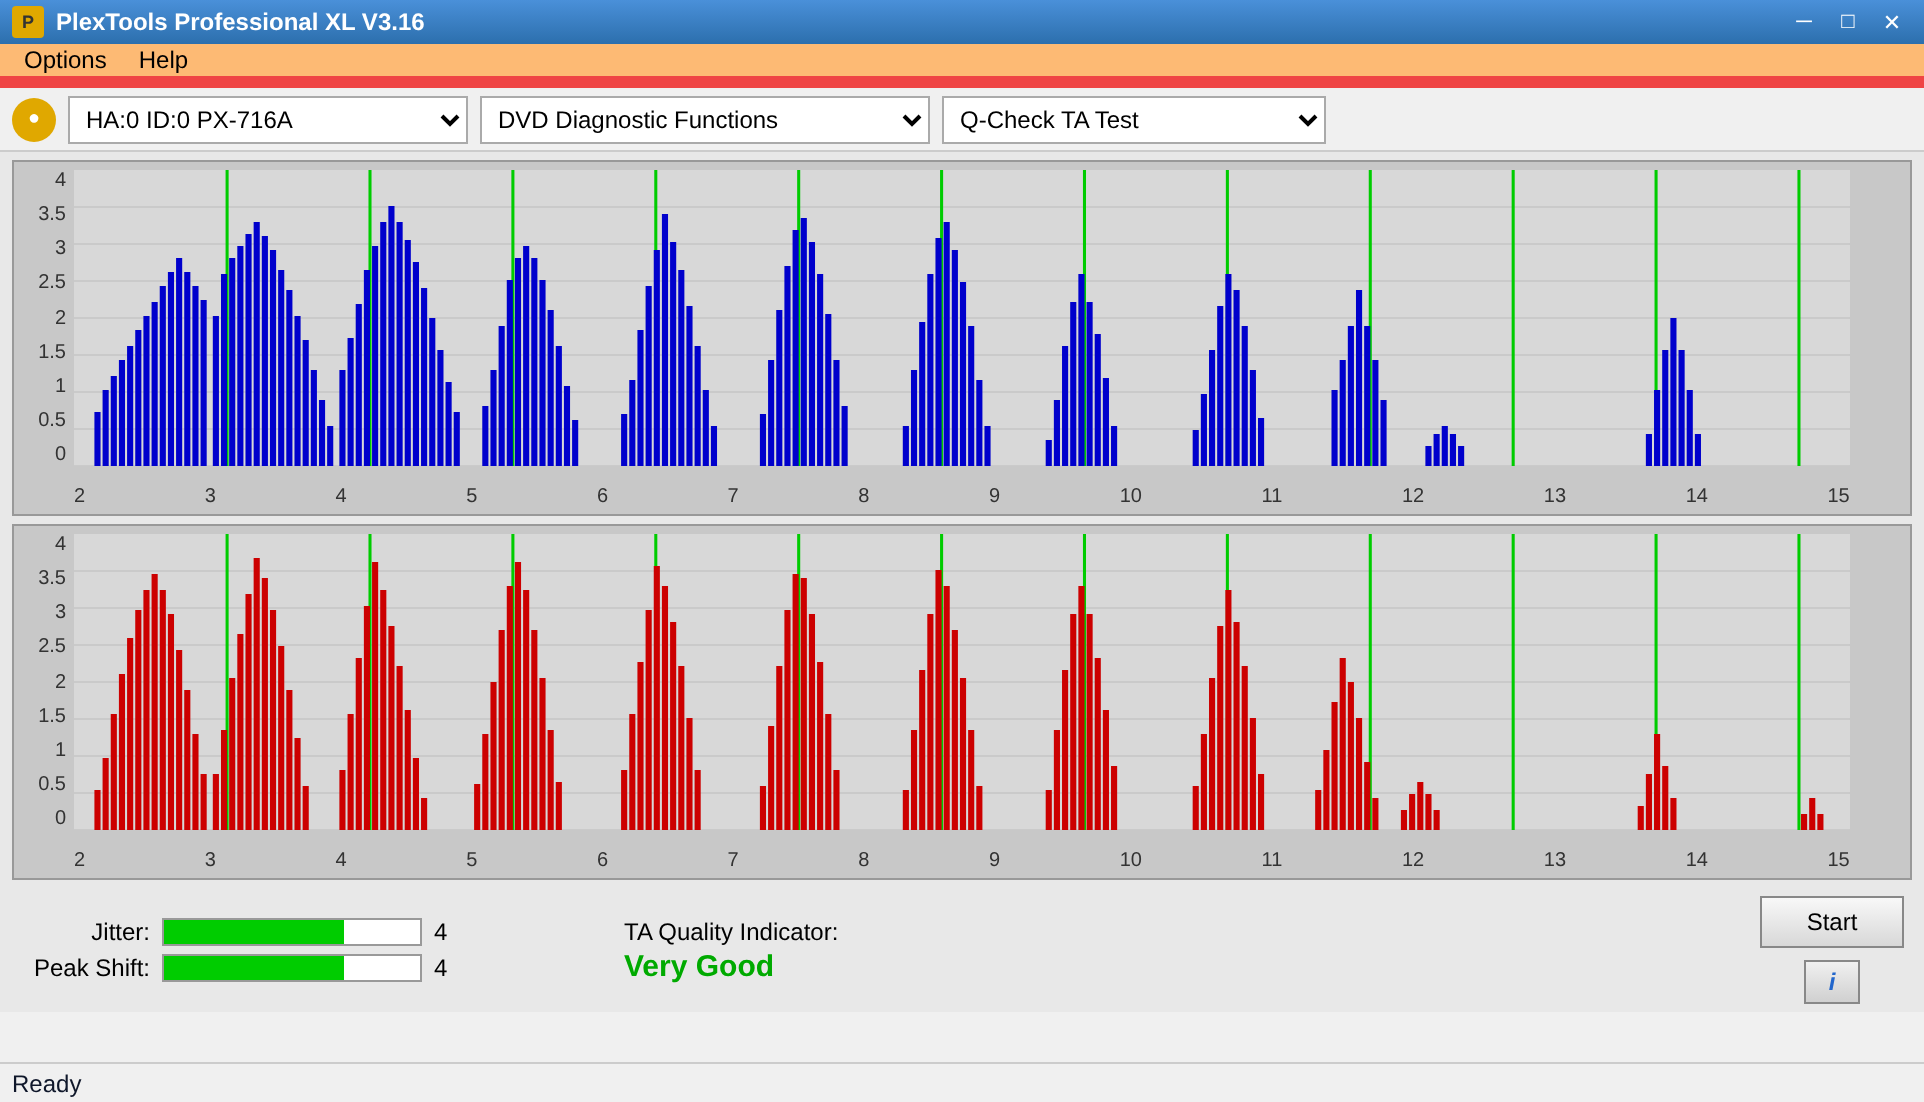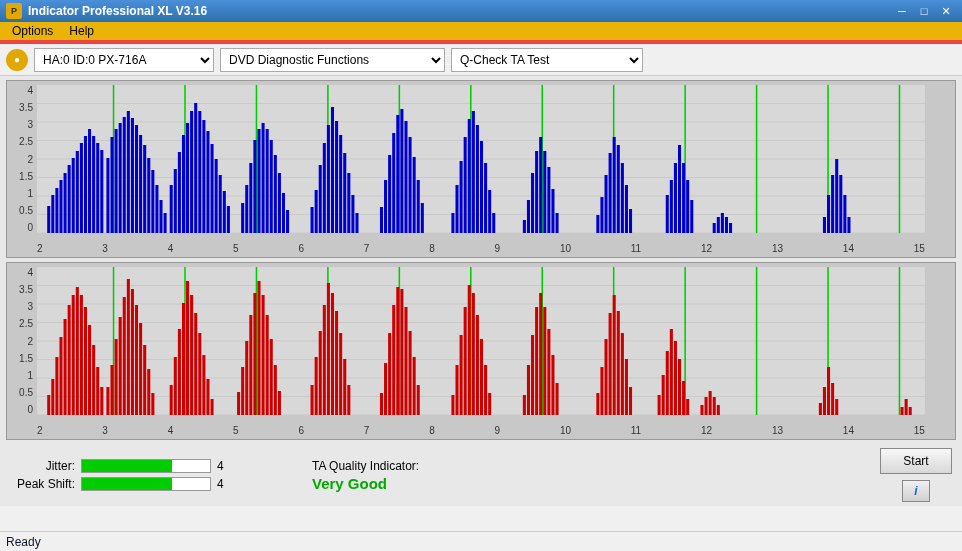--- a/index.html
+++ b/index.html
@@ -53,26 +53,26 @@
       color: white;
       font-size: 11px;
       cursor: pointer;
       display: flex;
       align-items: center;
       justify-content: center;
     }
 
     
     #menubar {
-      background: #eab308;
+      background: #fdba74;
       height: 22px;
       display: flex;
       align-items: center;
       padding: 0 4px;
-      border-bottom: 4px solid #ef4444;
+      border-bottom: 6px solid #ef4444;
     }
     .menu-item {
       padding: 2px 8px;
       cursor: pointer;
       font-size: 12px;
       color: #000;
     }
 
     
     #toolbar {
@@ -97,21 +97,21 @@
       font-weight: bold;
     }
     .toolbar-select {
       height: 24px;
       font-size: 12px;
       border: 1px solid #aaa;
       background: white;
       padding: 0 4px;
       cursor: pointer;
     }
-    #drive-select { width: 180px; }
+    #drive-select { width: 200px; }
     #function-select { width: 225px; }
     #test-select { width: 192px; }
 
     
     #main {
       background: #e8e8e8;
       padding: 4px 6px;
       display: flex;
       flex-direction: column;
       gap: 4px;
@@ -289,21 +289,21 @@
     }
   </style>
 </head>
 <body>
 
 <div id="titlebar">
   <div id="titlebar-left">
     <div id="titlebar-icon">
       <span>P</span>
     </div>
-    <span>Indicator Professional XL V3.16</span>
+    <span>PlexTools Professional XL V3.16</span>
   </div>
   <div id="titlebar-controls">
     <button class="titlebar-btn">─</button>
     <button class="titlebar-btn">□</button>
     <button class="titlebar-btn close">✕</button>
   </div>
 </div>
 
 <div id="menubar">
   <div class="menu-item">Options</div>

